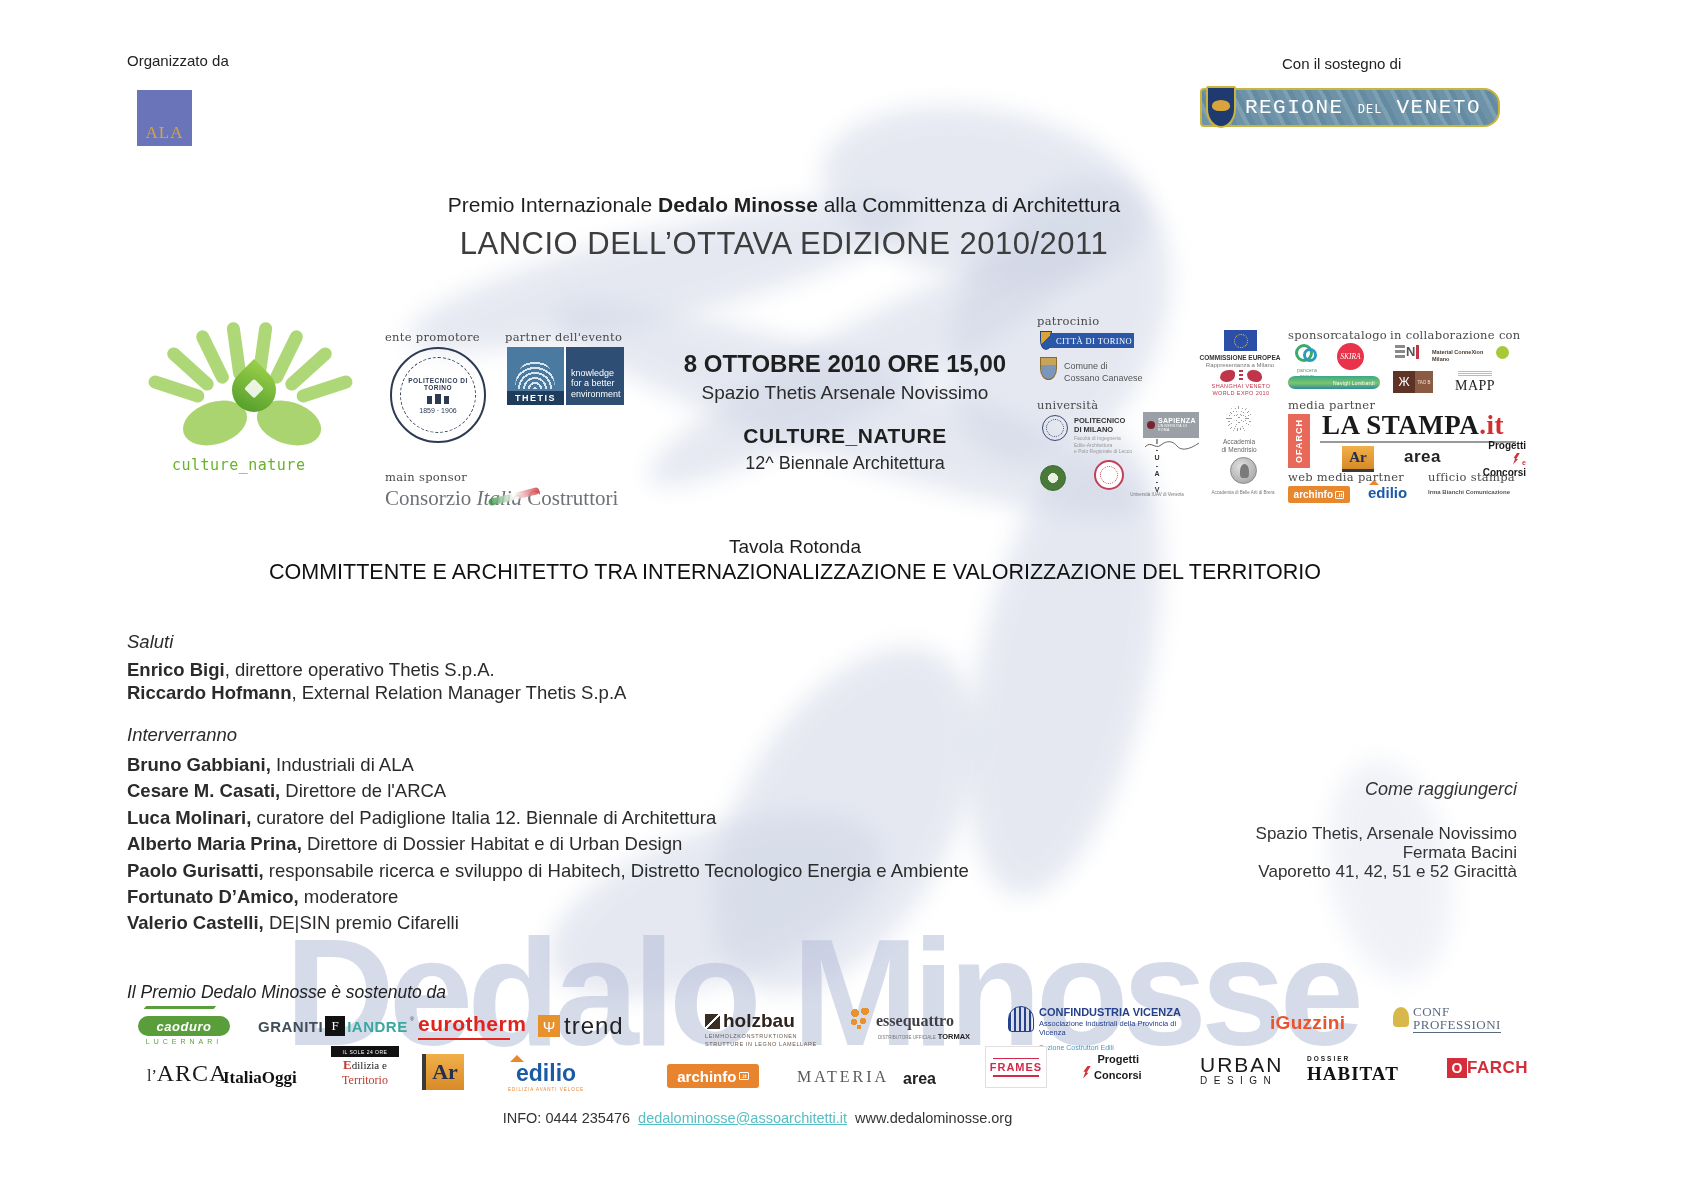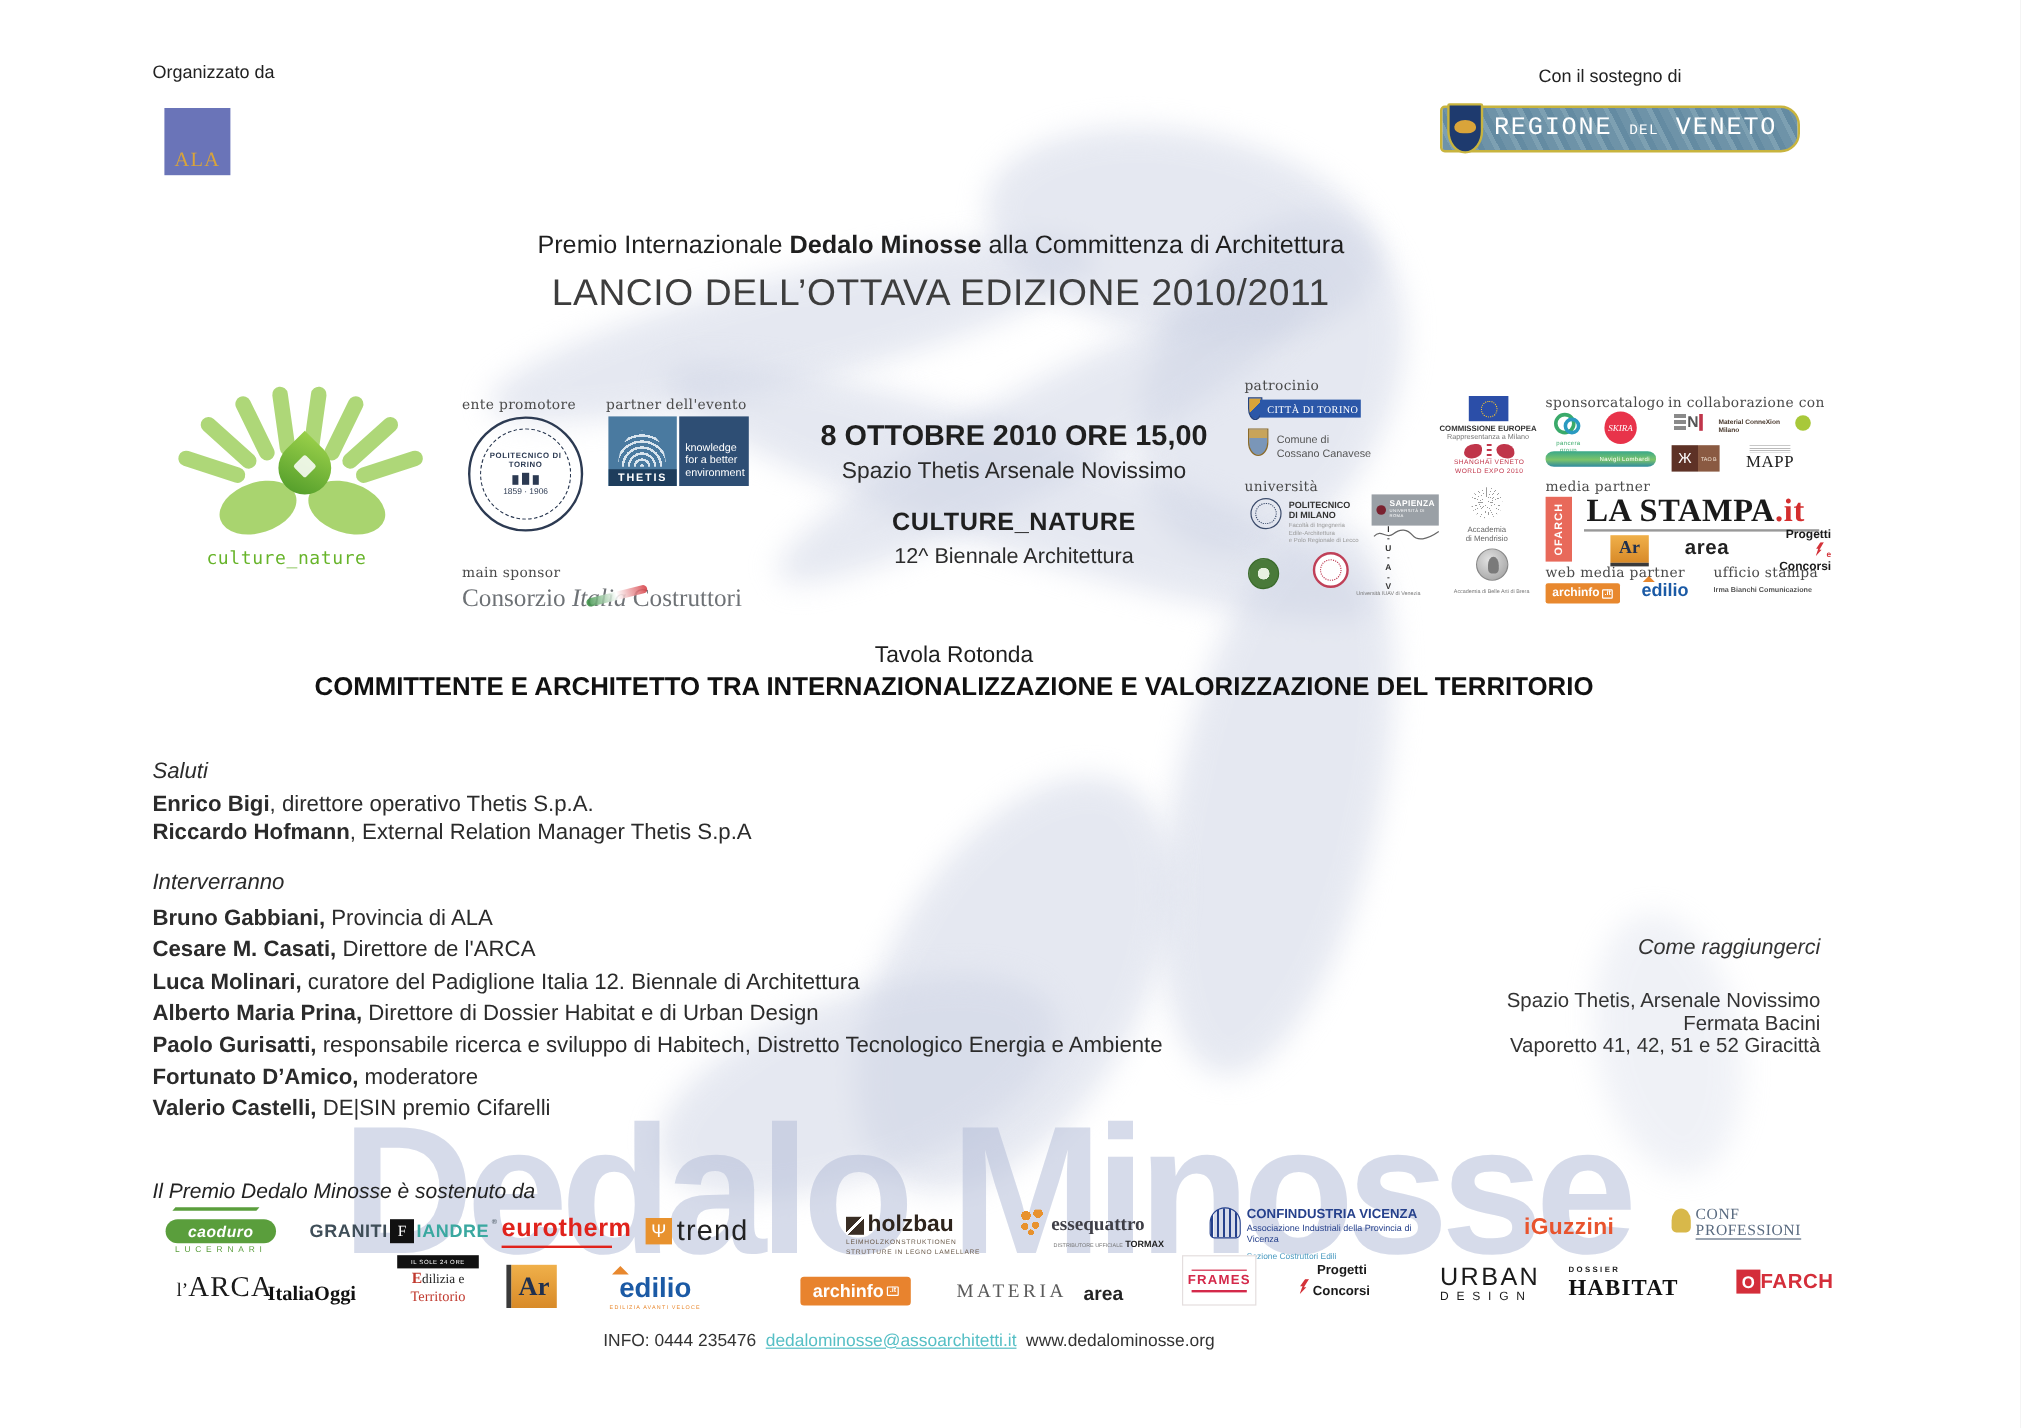--- a/index.html
+++ b/index.html
@@ -148,21 +148,21 @@
   .progetti .e{font-size:7px;color:#d4333a;font-weight:bold}
   .progetti .zz{display:inline-block;width:7px;height:12px;background:#d4333a;clip-path:polygon(60% 0,100% 0,45% 55%,70% 55%,0 100%,30% 48%,5% 48%);margin-right:2px}
   .archinfo1{position:absolute;left:1288px;top:486px;width:62px;height:17px;background:#e8882e;border-radius:2px;color:#fff;
              display:flex;align-items:center;justify-content:center;gap:2px;font-weight:bold;font-size:10px}
   .archinfo1 .it,.archinfo2 .it{font-size:6px;border:1px solid #fff;padding:0 1px;border-radius:1px}
   .edilio1{position:absolute;left:1368px;top:484px;font-size:15px;font-weight:bold;color:#1b5aa5}
   .edihat1{position:absolute;left:1369px;top:480px;width:0;height:0;border-left:5px solid transparent;border-right:5px solid transparent;border-bottom:5px solid #e8882e}
   .press-t{position:absolute;left:1428px;top:489px;font-size:6px;font-weight:bold;color:#555}
   
   .rt-label{position:absolute;left:0;top:536px;width:1590px;text-align:center;font-size:19px;color:#1f1f1f}
-  .rt-title{position:absolute;left:0;top:560px;width:1590px;text-align:center;font-size:21.5px;font-weight:bold;color:#111}
+  .rt-title{position:absolute;left:0;top:560px;width:1590px;text-align:center;font-size:21.5px;font-weight:normal;color:#111}
   
   .saluti{position:absolute;left:127px;top:630px;font-size:18.5px;line-height:23px}
   .saluti .h{font-style:italic;margin-bottom:5px}
   .inter{position:absolute;left:127px;top:724px;font-size:18.5px;line-height:26.4px}
   .inter .h{font-style:italic;margin-bottom:6px;line-height:22px}
   .directions{position:absolute;right:167px;top:780px;text-align:right;font-size:17px;line-height:19px;color:#333}
   .directions .h{font-style:italic;font-size:18px;margin-bottom:25px}
   .sost{position:absolute;left:127px;top:982px;font-style:italic;font-size:17.5px;color:#222}
   
   .logo{position:absolute;white-space:nowrap}
@@ -442,21 +442,21 @@
   <div class="rt-title">COMMITTENTE E ARCHITETTO TRA INTERNAZIONALIZZAZIONE E VALORIZZAZIONE DEL TERRITORIO</div>
 
   <div class="saluti">
     <div class="h">Saluti</div>
     <div><b>Enrico Bigi</b><span>, direttore operativo Thetis S.p.A.</span></div>
     <div><b>Riccardo Hofmann</b><span>, External Relation Manager Thetis S.p.A</span></div>
   </div>
 
   <div class="inter">
     <div class="h">Interverranno</div>
-    <div><b>Bruno Gabbiani,</b><span> Provincia di  ALA</span></div>
+    <div><b>Bruno Gabbiani,</b><span> Industriali di  ALA</span></div>
     <div><b>Cesare M. Casati,</b><span> Direttore de l'ARCA</span></div>
     <div><b>Luca  Molinari,</b><span> curatore del Padiglione Italia 12. Biennale di Architettura</span></div>
     <div><b>Alberto Maria Prina,</b><span> Direttore di Dossier Habitat e di Urban Design</span></div>
     <div><b>Paolo Gurisatti,</b><span> responsabile ricerca e sviluppo di Habitech, Distretto Tecnologico Energia e Ambiente</span></div>
     <div><b>Fortunato D’Amico,</b><span> moderatore</span></div>
     <div><b>Valerio Castelli,</b><span> DE|SIN premio Cifarelli</span></div>
   </div>
 
   <div class="directions">
     <div class="h">Come raggiungerci</div>

